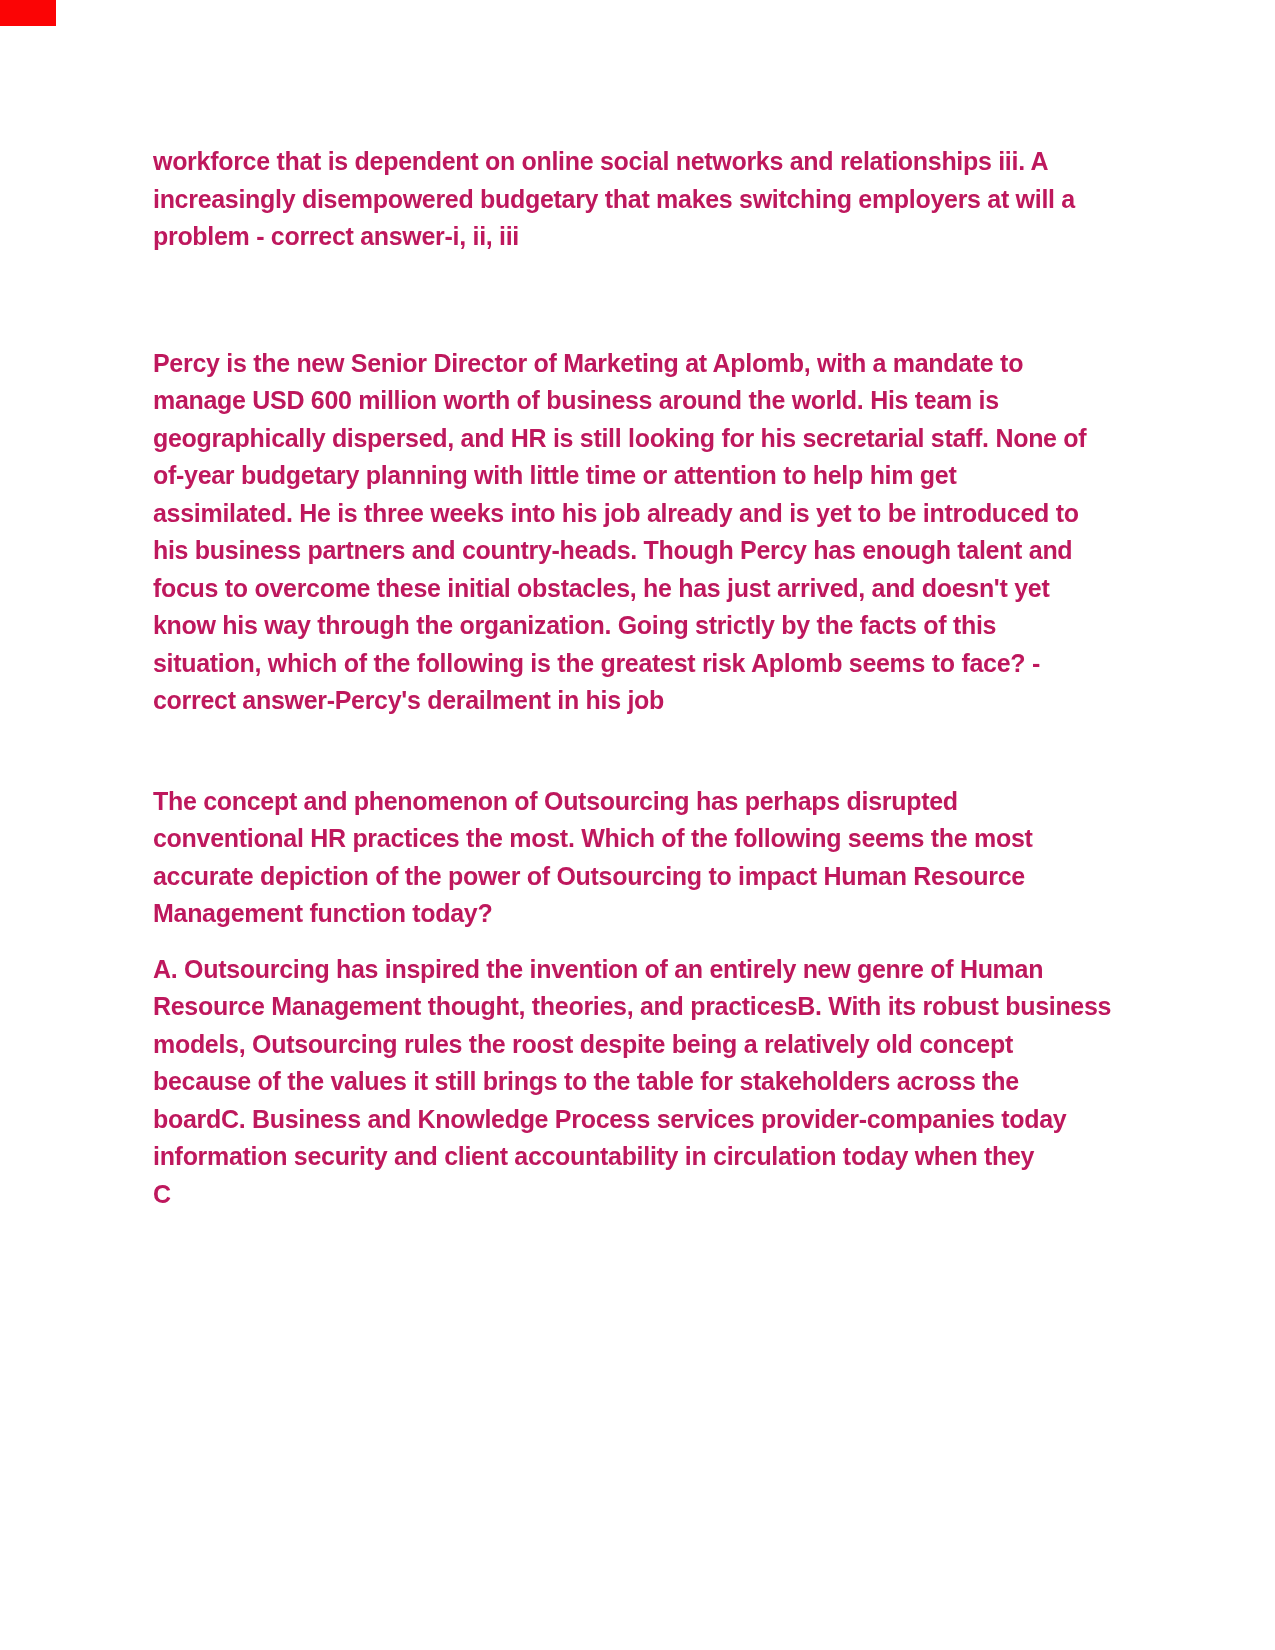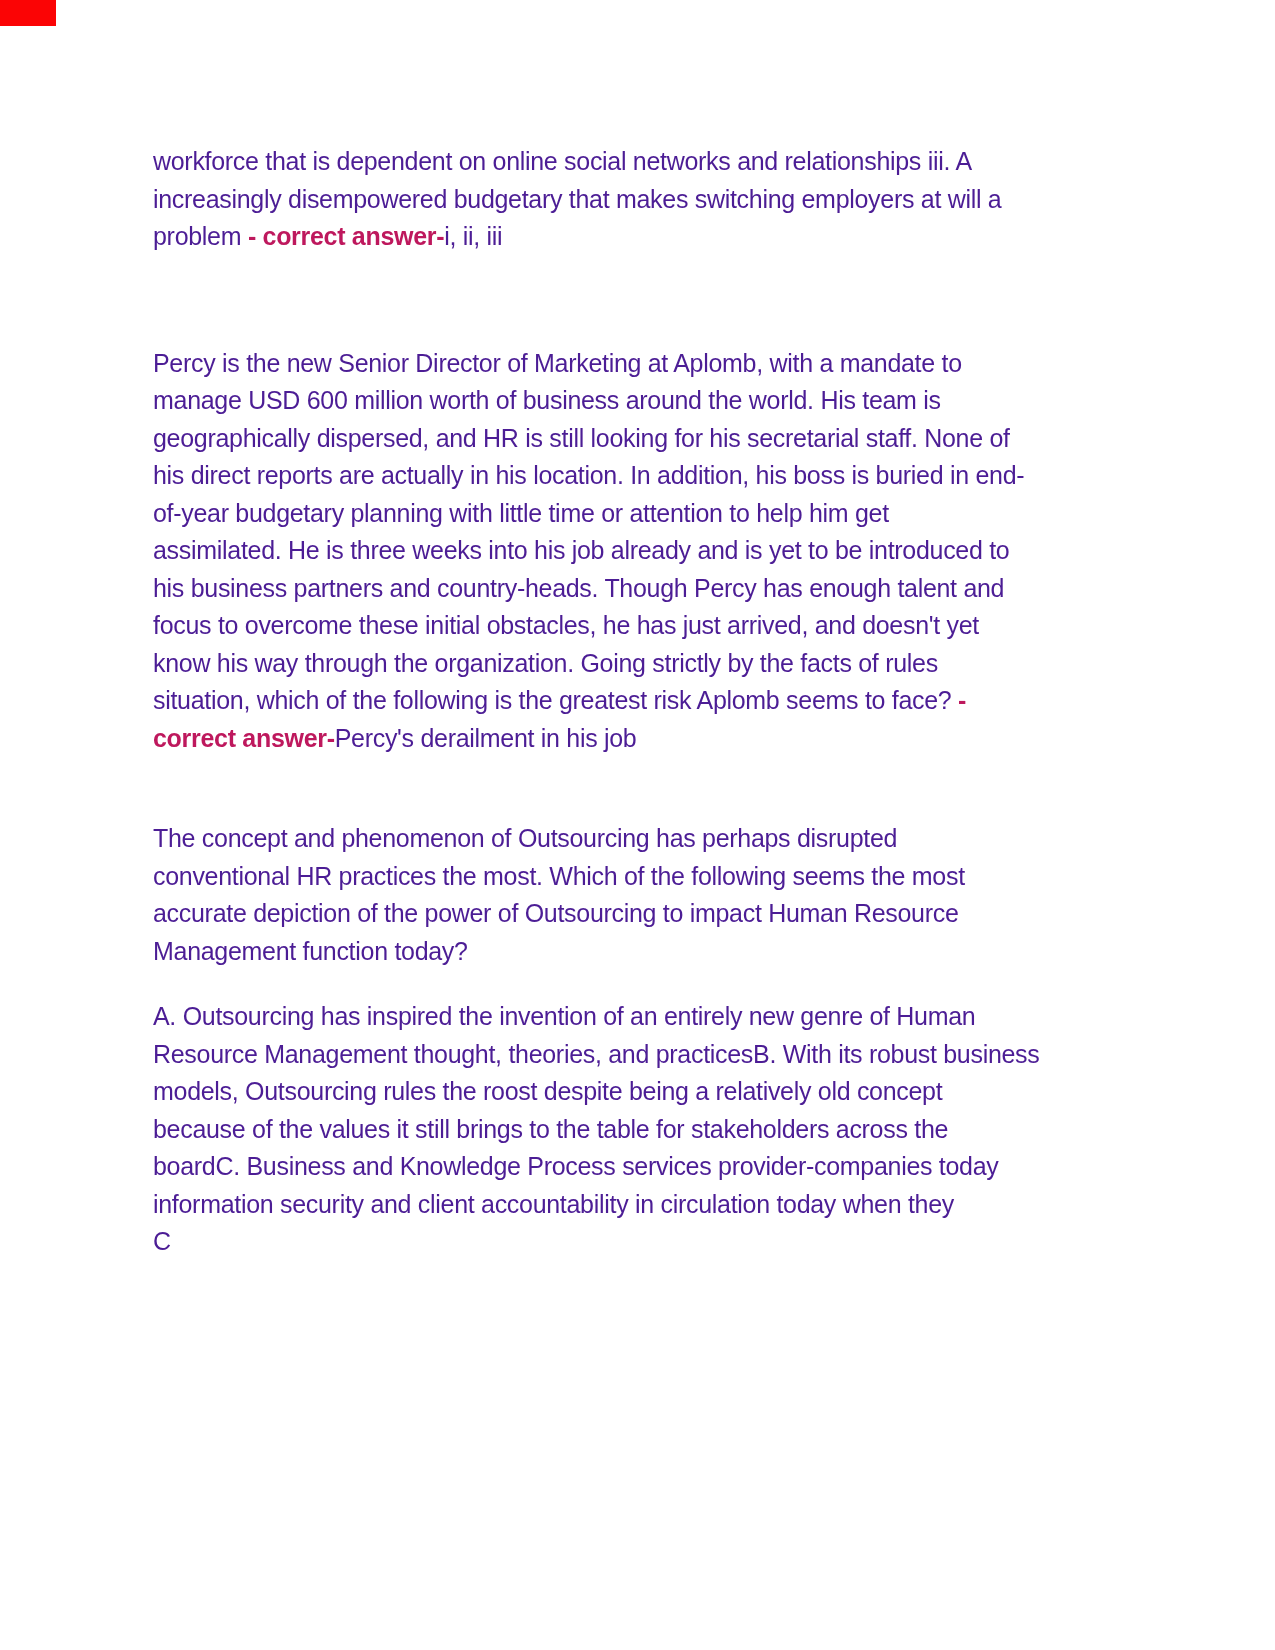--- a/index.html
+++ b/index.html
@@ -30,29 +30,29 @@
     color: #000000;
     font-size: 25px;
     letter-spacing: -0.3px;
   }
   .para {
     margin: 0;
     padding: 0;
   }
   .para:nth-child(2) { margin-top: 89px; }
   .para:nth-child(3) { margin-top: 63px; }
-  .para:nth-child(4) { margin-top: 28px; }
+  .para:nth-child(4) { margin-top: 18px; }
   .line {
     height: 37.5px;
     line-height: 37.5px;
     white-space: pre;
   }
   .run-normal {
-    color: #4c1d95;
-    font-weight: 400;
+    color: #be185d;
+    font-weight: 700;
   }
   .run-answer {
     color: #be185d;
     font-weight: 700;
   }
 </style>
 </head>
 <body>
 
 <div class="page" style="background: rgb(255, 255, 255);">
@@ -60,26 +60,25 @@
   <div class="content" id="content">
       <div class="para">
         <div class="line"><span class="run-normal">workforce that is dependent on online social networks and relationships iii. A</span></div>
         <div class="line"><span class="run-normal">increasingly disempowered budgetary that makes switching employers at will a</span></div>
         <div class="line"><span class="run-normal">problem </span><span class="run-answer">- correct answer-</span><span class="run-normal">i, ii, iii</span></div>
       </div>
       <div class="para">
         <div class="line"><span class="run-normal">Percy is the new Senior Director of Marketing at Aplomb, with a mandate to</span></div>
         <div class="line"><span class="run-normal">manage USD 600 million worth of business around the world. His team is</span></div>
         <div class="line"><span class="run-normal">geographically dispersed, and HR is still looking for his secretarial staff. None of</span></div>
-        <div class="line"><span class="run-normal">his direct reports are actually in his location. In addition, his boss is buried in end-</span></div>
         <div class="line"><span class="run-normal">of-year budgetary planning with little time or attention to help him get</span></div>
         <div class="line"><span class="run-normal">assimilated. He is three weeks into his job already and is yet to be introduced to</span></div>
         <div class="line"><span class="run-normal">his business partners and country-heads. Though Percy has enough talent and</span></div>
         <div class="line"><span class="run-normal">focus to overcome these initial obstacles, he has just arrived, and doesn't yet</span></div>
-        <div class="line"><span class="run-normal">know his way through the organization. Going strictly by the facts of rules</span></div>
+        <div class="line"><span class="run-normal">know his way through the organization. Going strictly by the facts of this</span></div>
         <div class="line"><span class="run-normal">situation, which of the following is the greatest risk Aplomb seems to face? </span><span class="run-answer">-</span></div>
         <div class="line"><span class="run-answer">correct answer-</span><span class="run-normal">Percy's derailment in his job</span></div>
       </div>
       <div class="para">
         <div class="line"><span class="run-normal">The concept and phenomenon of Outsourcing has perhaps disrupted</span></div>
         <div class="line"><span class="run-normal">conventional HR practices the most. Which of the following seems the most</span></div>
         <div class="line"><span class="run-normal">accurate depiction of the power of Outsourcing to impact Human Resource</span></div>
         <div class="line"><span class="run-normal">Management function today?</span></div>
       </div>
       <div class="para">

